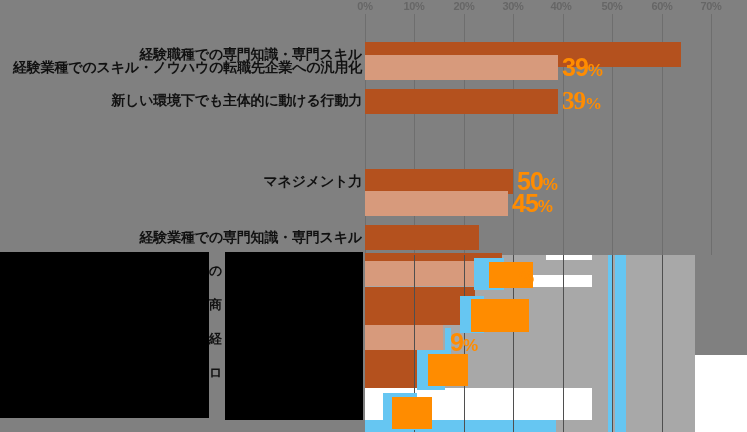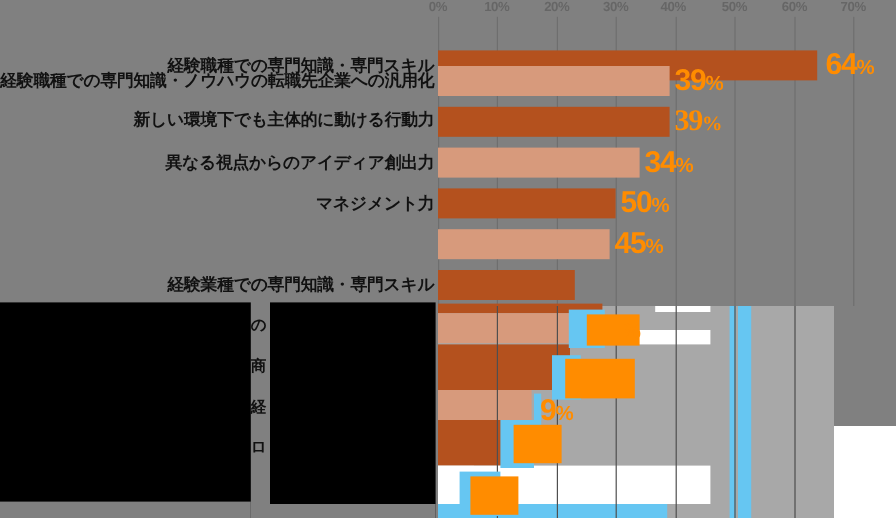--- a/index.html
+++ b/index.html
@@ -75,42 +75,36 @@
     <div class="grid" style="left:148px;"></div>
     <div class="grid" style="left:198px;"></div>
     <div class="grid" style="left:247px;"></div>
     <div class="grid" style="left:297px;"></div>
     <div class="grid" style="left:346px;"></div>
   </div>
 
   <div class="row" style="top:16px;margin-top:21px;">
     <span class="cat-label">経験職種での専門知識・専門スキル</span>
     <div class="bar dark" style="width:316px;"></div>
-    <span class="val" style="left:688px;"><span>64</span><span class="pct">%</span></span>
   </div>
 
   <div class="row" style="top:50px;">
-    <span class="cat-label">経験職種での専門知識・ノウハウの転職先企業への汎用化</span>
+    <span class="cat-label">経験業種でのスキル・ノウハウの転職先企業への汎用化</span>
     <div class="bar light" style="width:193px;"></div>
     <span class="val" style="left:562px;"><span>39</span><span class="pct">%</span></span>
   </div>
 
   <div class="row" style="top:84px;font-family:Liberation Serif, serif;">
     <span class="cat-label">新しい環境下でも主体的に動ける行動力</span>
     <div class="bar dark" style="width:193px;"></div>
     <span class="val" style="left:562px;"><span>39</span><span class="pct">%</span></span>
   </div>
 
-  <div class="row" style="top:118px;">
-    <span class="cat-label">異なる視点からのアイディア創出力</span>
-    <div class="bar light" style="width:168px;"></div>
-    <span class="val" style="left:537px;"><span>34</span><span class="pct">%</span></span>
-  </div>
 
-  <div class="row" style="top:152px;text-decoration:underline;">
+  <div class="row" style="top:164px;text-decoration:underline;">
     <span class="cat-label">マネジメント力</span>
     <div class="bar dark" style="width:148px;"></div>
     <span class="val" style="left:517px;"><span>50</span><span class="pct">%</span></span>
   </div>
 
   <div class="row" style="top:186px;">
     <div class="bar light" style="width:143px;"></div>
     <span class="val" style="left:512px;"><span>45</span><span class="pct">%</span></span>
   </div>
 

